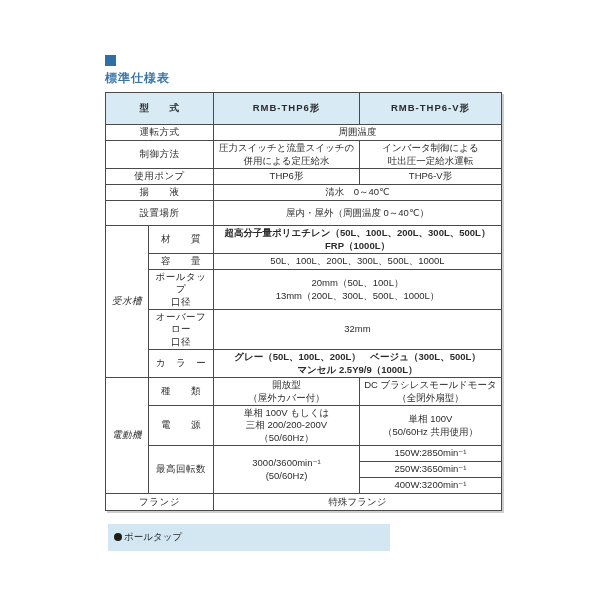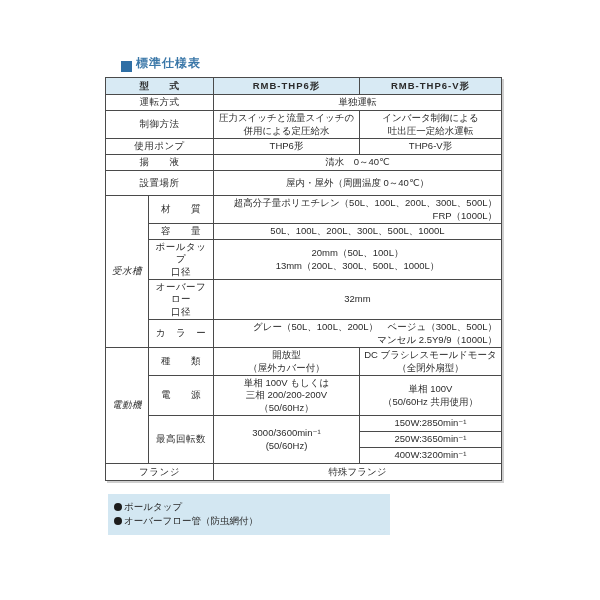--- a/index.html
+++ b/index.html
@@ -5,40 +5,40 @@
   html,body{margin:0;padding:0;background:#ffffff;}
   body{
     width:600px;height:600px;position:relative;overflow:hidden;
     font-family:"Liberation Sans","DejaVu Sans",sans-serif;
     color:#2b2b2b;
     -webkit-font-smoothing:antialiased;
   }
   .content{position:absolute;left:105px;top:55px;width:400px;}
 
   
-  .sec-title{display:flex;align-items:flex-end;gap:4px;margin:0 0 5px 16px;}
+  .sec-title{display:flex;align-items:flex-start;gap:4px;margin:0 0 5px 0;flex-direction:column;}
   .sec-square{width:11px;height:11px;background:#2f6fa5;flex:0 0 auto;}
   .sec-text{font-size:12px;font-weight:bold;color:#3a77a8;letter-spacing:1px;}
 
   
   table.spec{
     border-collapse:collapse;table-layout:fixed;width:396px;
     box-shadow:2px 2px 0 0 #cfcfcf;
     background:#ffffff;
   }
   table.spec td{
     border:1px solid #4a4a4a;
     font-size:9.5px;line-height:1.3;
     padding:1px 4px;text-align:center;vertical-align:middle;
     white-space:pre-line;word-break:break-all;
   }
   table.spec td.hdr{background:#d8eaf4;font-weight:bold;letter-spacing:1px;}
   table.spec td.lbl{letter-spacing:0.5px;}
   table.spec td.grp{letter-spacing:0.5px;padding:1px 2px;font-style:italic;}
-  table.spec td.ta-left{text-align:right;}
+  table.spec td.ta-left{text-align:center;font-weight:bold;}
 
   
   .acc-wrap{margin-top:13px;}
   .acc-box{
     margin-left:3px;width:270px;background:#d3e7f2;
     padding:7px 6px 8px 6px;display:flex;gap:0;
   }
   .acc-col{display:flex;flex-direction:column;gap:2px;}
   .acc-col.left{width:158px;flex:0 0 auto;}
   .acc-item{display:flex;align-items:center;font-size:9.5px;line-height:12px;white-space:nowrap;}
@@ -55,28 +55,28 @@
   </div>
 
   <table class="spec">
     <colgroup>
       <col style="width:43px">
         <col style="width:65px">
         <col style="width:146px">
         <col style="width:142px">
     </colgroup>
     <tbody>
-      <tr style="height:17px">
+      <tr style="height:32px">
         <td class="hdr lbl" colspan="2">型　　式</td>
         <td class="hdr">RMB-THP6形</td>
         <td class="hdr">RMB-THP6-V形</td>
       </tr>
       <tr style="height:16px">
         <td class="lbl" colspan="2">運転方式</td>
-        <td colspan="2">単独運転</td>
+        <td colspan="2">周囲温度</td>
       </tr>
       <tr style="height:28px">
         <td class="lbl" colspan="2">制御方法</td>
         <td>圧力スイッチと流量スイッチの
 併用による定圧給水</td>
         <td>インバータ制御による
 吐出圧一定給水運転</td>
       </tr>
       <tr style="height:16px">
         <td class="lbl" colspan="2">使用ポンプ</td>
@@ -152,21 +152,17 @@
     </tbody>
   </table>
 
   <div class="acc-wrap">
     <div class="acc-box">
       <div class="acc-col left">
         <div class="acc-item">
           <span class="bullet"></span>
           <span>ボールタップ</span>
         </div>
-        <div class="acc-item">
-          <span class="bullet"></span>
-          <span>オーバーフロー管（防虫網付）</span>
-        </div>
       </div>
     </div>
   </div>
 
 </div>
 
 </body></html>

